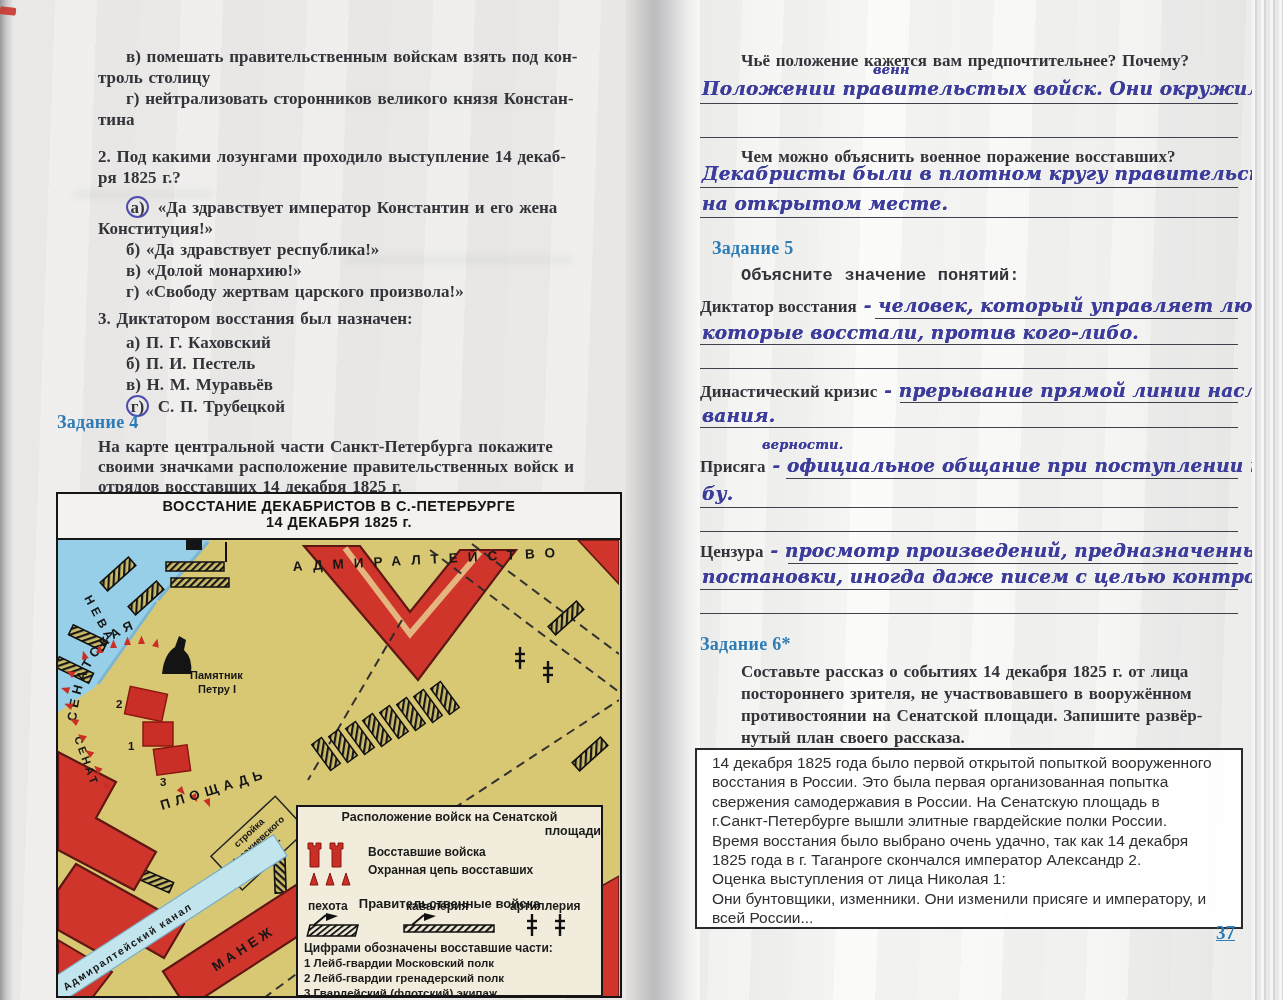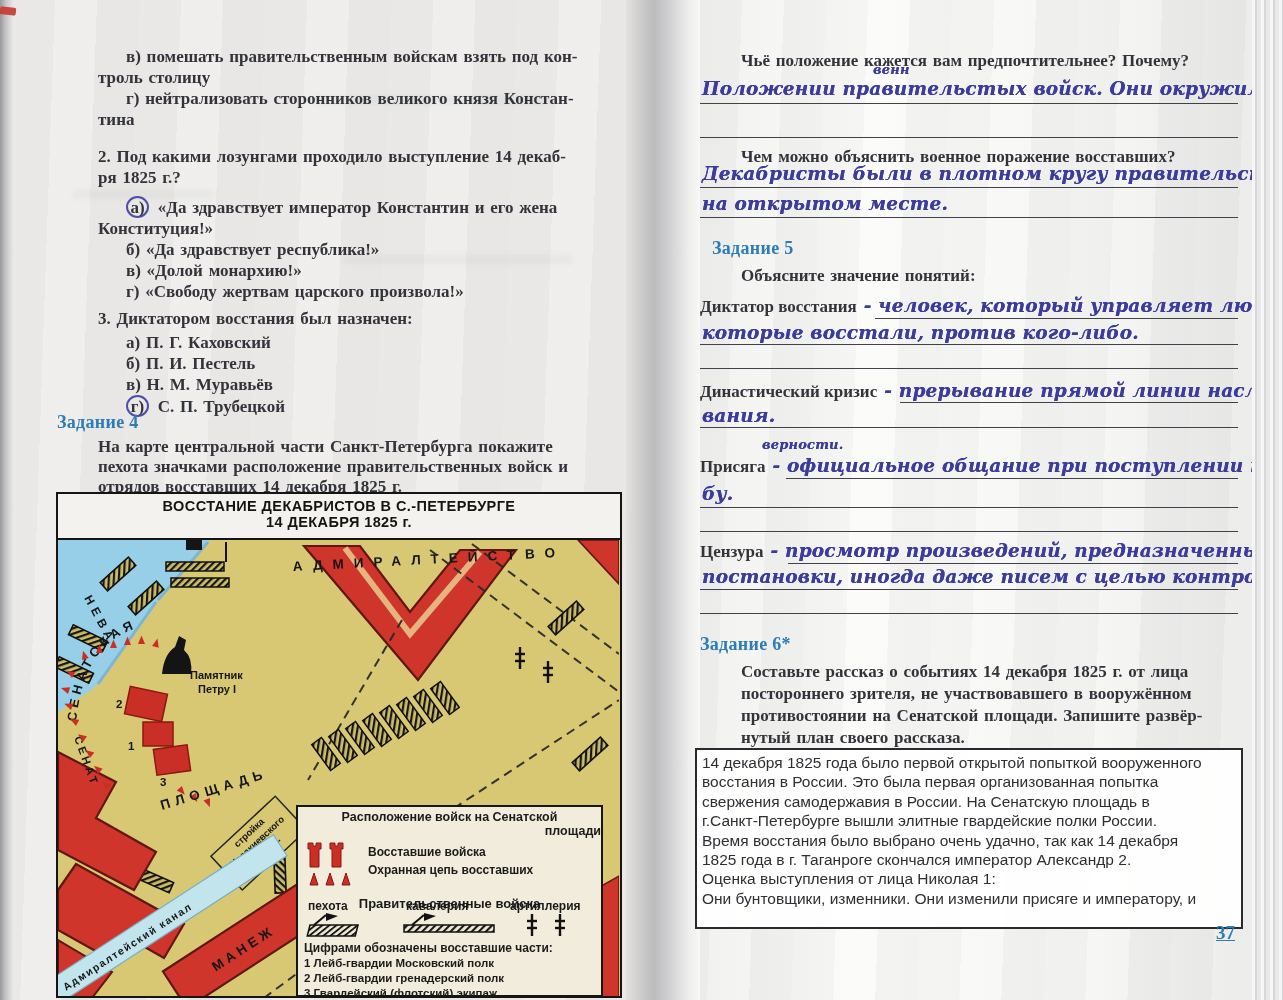--- a/index.html
+++ b/index.html
@@ -35,21 +35,21 @@
   .hand{font-family:"DejaVu Serif",serif;font-style:italic;font-weight:bold;font-size:18.5px;
     color:#3c3c9c;white-space:nowrap;letter-spacing:.2px;text-shadow:0 0 .4px #3c3c9c;}
   .hand-sm{font-size:13px;}
   .rule{position:absolute;left:0;width:538px;border-bottom:1.4px solid #41414b;}
   .term-row{display:flex;align-items:baseline;}
   .term-label{font-weight:bold;font-size:17px;color:#33333a;white-space:nowrap;}
   .term-hand{margin-left:7px;}
 
   
   .typed-box{position:absolute;left:-5px;top:748px;width:548px;height:181px;background:rgba(255,255,255,.92);
-    border:2px solid #2a2a2e;box-sizing:border-box;padding:3px 6px 0 5px;}
+    border:2px solid #2a2a2e;box-sizing:border-box;padding:3px 6px 0 15px;}
   .typed-line{font-family:"Liberation Sans",sans-serif;font-size:15.5px;line-height:19.4px;
     color:#2e2e33;white-space:nowrap;}
 
   .page-num{position:absolute;left:516px;top:922px;font-weight:bold;font-size:19px;color:#2d7cb6;text-decoration:underline;}
 
   
   .map-wrap{position:absolute;left:43px;top:492px;width:566px;height:506px;border:2.5px solid #151515;
     box-sizing:border-box;background:#d9c873;overflow:hidden;}
   .map-title{position:absolute;left:0;top:0;width:100%;height:46px;background:#f4f2ee;
     border-bottom:2px solid #151515;box-sizing:border-box;text-align:center;
@@ -108,21 +108,21 @@
       <div class="pline indent">б) П. И. Пестель</div>
       <div class="pline indent">в) Н. М. Муравьёв</div>
       <div class="pline indent"><span class="circle">
             <span>г)</span>
           </span> <span>С. П. Трубецкой</span></div>
     </div>
 
     <div class="abs blue-h" style="left:44px;top:412px;">Задание 4</div>
     <div class="abs" style="left:44px;top:437px;">
       <div class="pline" style="line-height:20px;">На карте центральной части Санкт-Петербурга покажите</div>
-      <div class="pline" style="line-height:20px;">пехота значками расположение правительственных войск и</div>
+      <div class="pline" style="line-height:20px;">своими значками расположение правительственных войск и</div>
       <div class="pline" style="line-height:20px;">отрядов восставших 14 декабря 1825 г.</div>
     </div>
 
     <div class="map-wrap">
       <div class="map-title">
         <div class="t1">ВОССТАНИЕ ДЕКАБРИСТОВ В С.-ПЕТЕРБУРГЕ</div>
         <div class="t2">14 ДЕКАБРЯ 1825 г.</div>
       </div>
 
       <svg class="map-svg" width="561" height="458" viewBox="0 0 561 458">
@@ -337,21 +337,21 @@
     <div class="rule" style="top:103px;"></div>
     <div class="rule" style="top:137px;"></div>
 
     <div class="abs pline" style="left:0;top:146px;">Чем можно объяснить военное поражение восставших?</div>
     <div class="abs hand" style="left:2px;top:163px;">Декабристы были в плотном кругу правительственных войск</div>
     <div class="rule" style="top:187px;"></div>
     <div class="abs hand" style="left:2px;top:193px;">на открытом месте.</div>
     <div class="rule" style="top:217px;"></div>
 
     <div class="abs blue-h" style="left:12px;top:238px;">Задание 5</div>
-    <div class="abs pline" style="left:0;top:265px;">Объясните значение понятий:</div>
+    <div class="abs pline" style="left:0;top:265px;font-family:Liberation Mono, monospace;">Объясните значение понятий:</div>
 
     <div class="abs term-row" style="left:0;top:295px;">
       <span class="term-label">Диктатор восстания</span>
       <span class="hand term-hand">- человек, который управляет людьми,</span>
     </div>
     <div class="rule" style="top:318px;left:175px;width:363px;"></div>
     <div class="abs hand" style="left:2px;top:322px;">которые восстали, против кого-либо.</div>
     <div class="rule" style="top:344px;"></div>
     <div class="rule" style="top:368px;"></div>
 
@@ -392,19 +392,20 @@
 
     <div class="typed-box">
       <div class="typed-line">14 декабря 1825 года было первой открытой попыткой вооруженного</div>
       <div class="typed-line">восстания в России. Это была первая организованная попытка</div>
       <div class="typed-line">свержения самодержавия в России. На Сенатскую площадь в</div>
       <div class="typed-line">г.Санкт-Петербурге вышли элитные гвардейские полки России.</div>
       <div class="typed-line">Время восстания было выбрано очень удачно, так как 14 декабря</div>
       <div class="typed-line">1825 года в г. Таганроге скончался император Александр 2.</div>
       <div class="typed-line">Оценка выступления от лица Николая 1:</div>
       <div class="typed-line">Они бунтовщики, изменники. Они изменили присяге и императору, и</div>
+      <div class="typed-line">всей России...</div>
     </div>
 
     <div class="page-num">37</div>
   </div>
 
   <div class="edge-right"></div>
 </div>
 
 </body></html>

